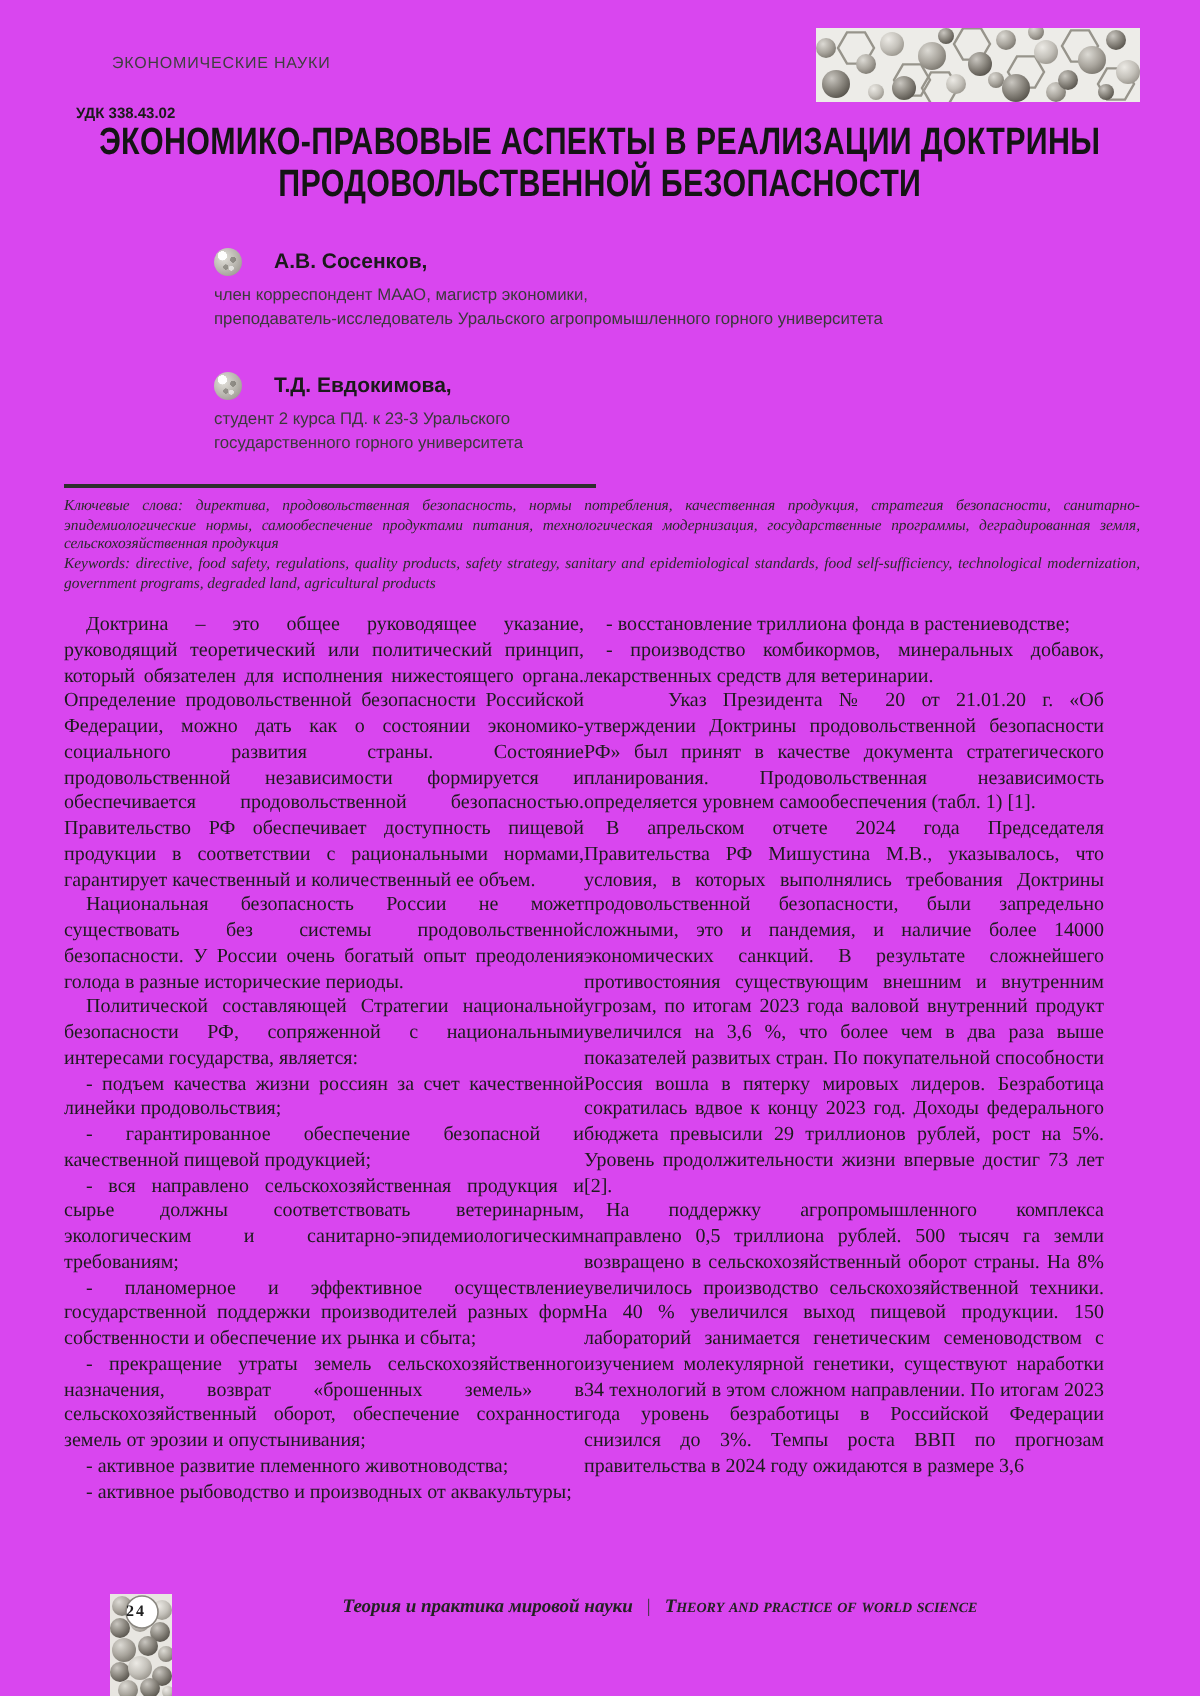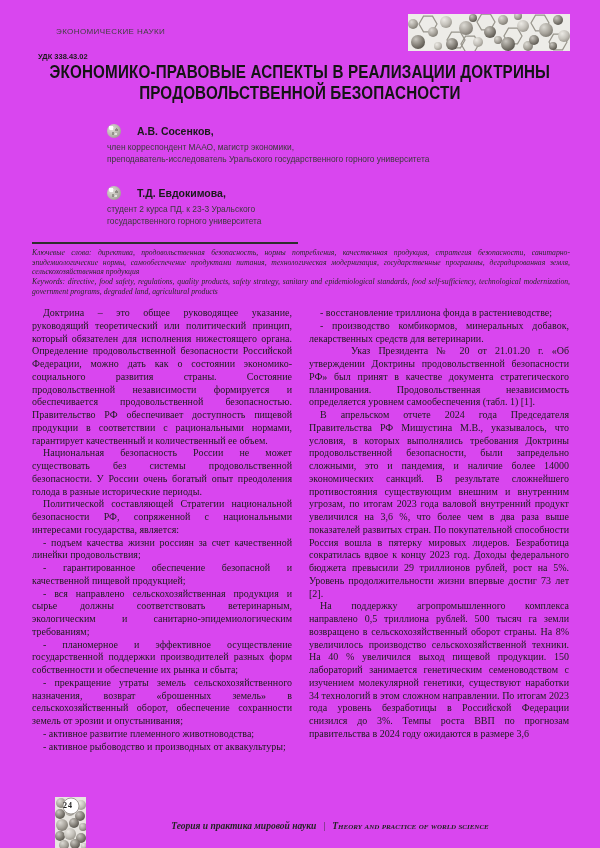--- a/index.html
+++ b/index.html
@@ -47,40 +47,39 @@
     line-height:11.8px; color:#3a3a3a;
   }
   .kw-rule { position:absolute; left:32px; top:242px; width:266px; height:2px; background:#2e2e2e; }
   .keywords {
     position:absolute; left:32px; top:248px; width:538px;
     font-style:italic; font-size:7.7px; line-height:9.7px; color:#2b2b2b; text-align:justify;
   }
   .keywords p { margin:0; }
   .columns {
     position:absolute; left:32px; top:307px; width:538px;
-    display:flex; gap:17px;
+    display:flex; 
   }
   .col { width:260px; }
   .body-p {
     margin:0; font-size:10px; line-height:12.75px; text-align:justify;
     text-indent:11px; color:#1c1c1c;
   }
   .body-p.big-indent { text-indent:42px; }
   .page-badge { position:absolute; left:55px; top:797px; width:31px; height:51px; }
   .page-badge svg { display:block; }
   .page-number {
     position:absolute; left:8px; top:4px; width:16px; text-align:left;
     font-size:8px; font-weight:700; letter-spacing:1px; color:#222;
     font-family:"Liberation Serif", serif;
   }
   .footer-line {
     position:absolute; left:60px; right:0; top:799px; text-align:center;
     font-style:italic; font-size:9.5px; color:#222; font-weight:700;
     font-family:"Liberation Serif", serif;
-    margin-top:22px;
   }
   .footer-line .divider { font-style:normal; font-weight:400; margin:0 7px; color:#333; }
   .footer-line .journal-en { font-variant:small-caps; }
 </style>
 </head>
 <body>
 
 <div class="page">
 
   <div class="section-label">ЭКОНОМИЧЕСКИЕ НАУКИ</div>
@@ -151,21 +150,21 @@
     </div>
   </div>
 
   <div class="author-block first">
     <div class="author-head">
       <span class="author-icon"></span>
       <span class="author-name">А.В. Сосенков,</span>
     </div>
     <div class="author-details">
       <div>член корреспондент МААО, магистр экономики,</div>
-      <div>преподаватель-исследователь Уральского  государственного горного университета</div>
+      <div>преподаватель-исследователь Уральского  агропромышленного горного университета</div>
     </div>
   </div>
 
   <div class="author-block second">
     <div class="author-head">
       <span class="author-icon"></span>
       <span class="author-name">Т.Д. Евдокимова,</span>
     </div>
     <div class="author-details">
       <div>студент 2 курса ПД. к 23-3 Уральского</div>

